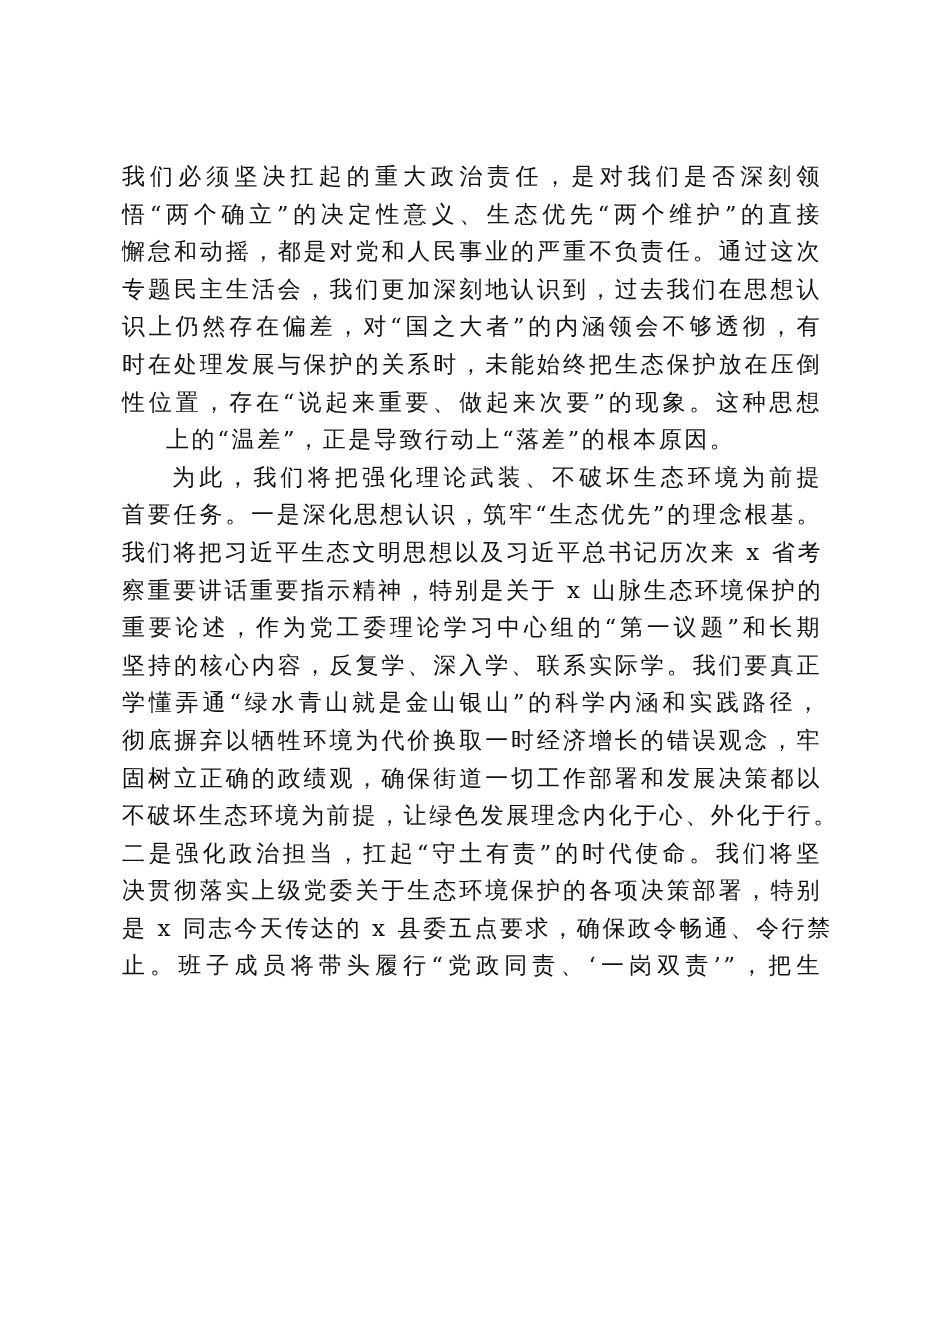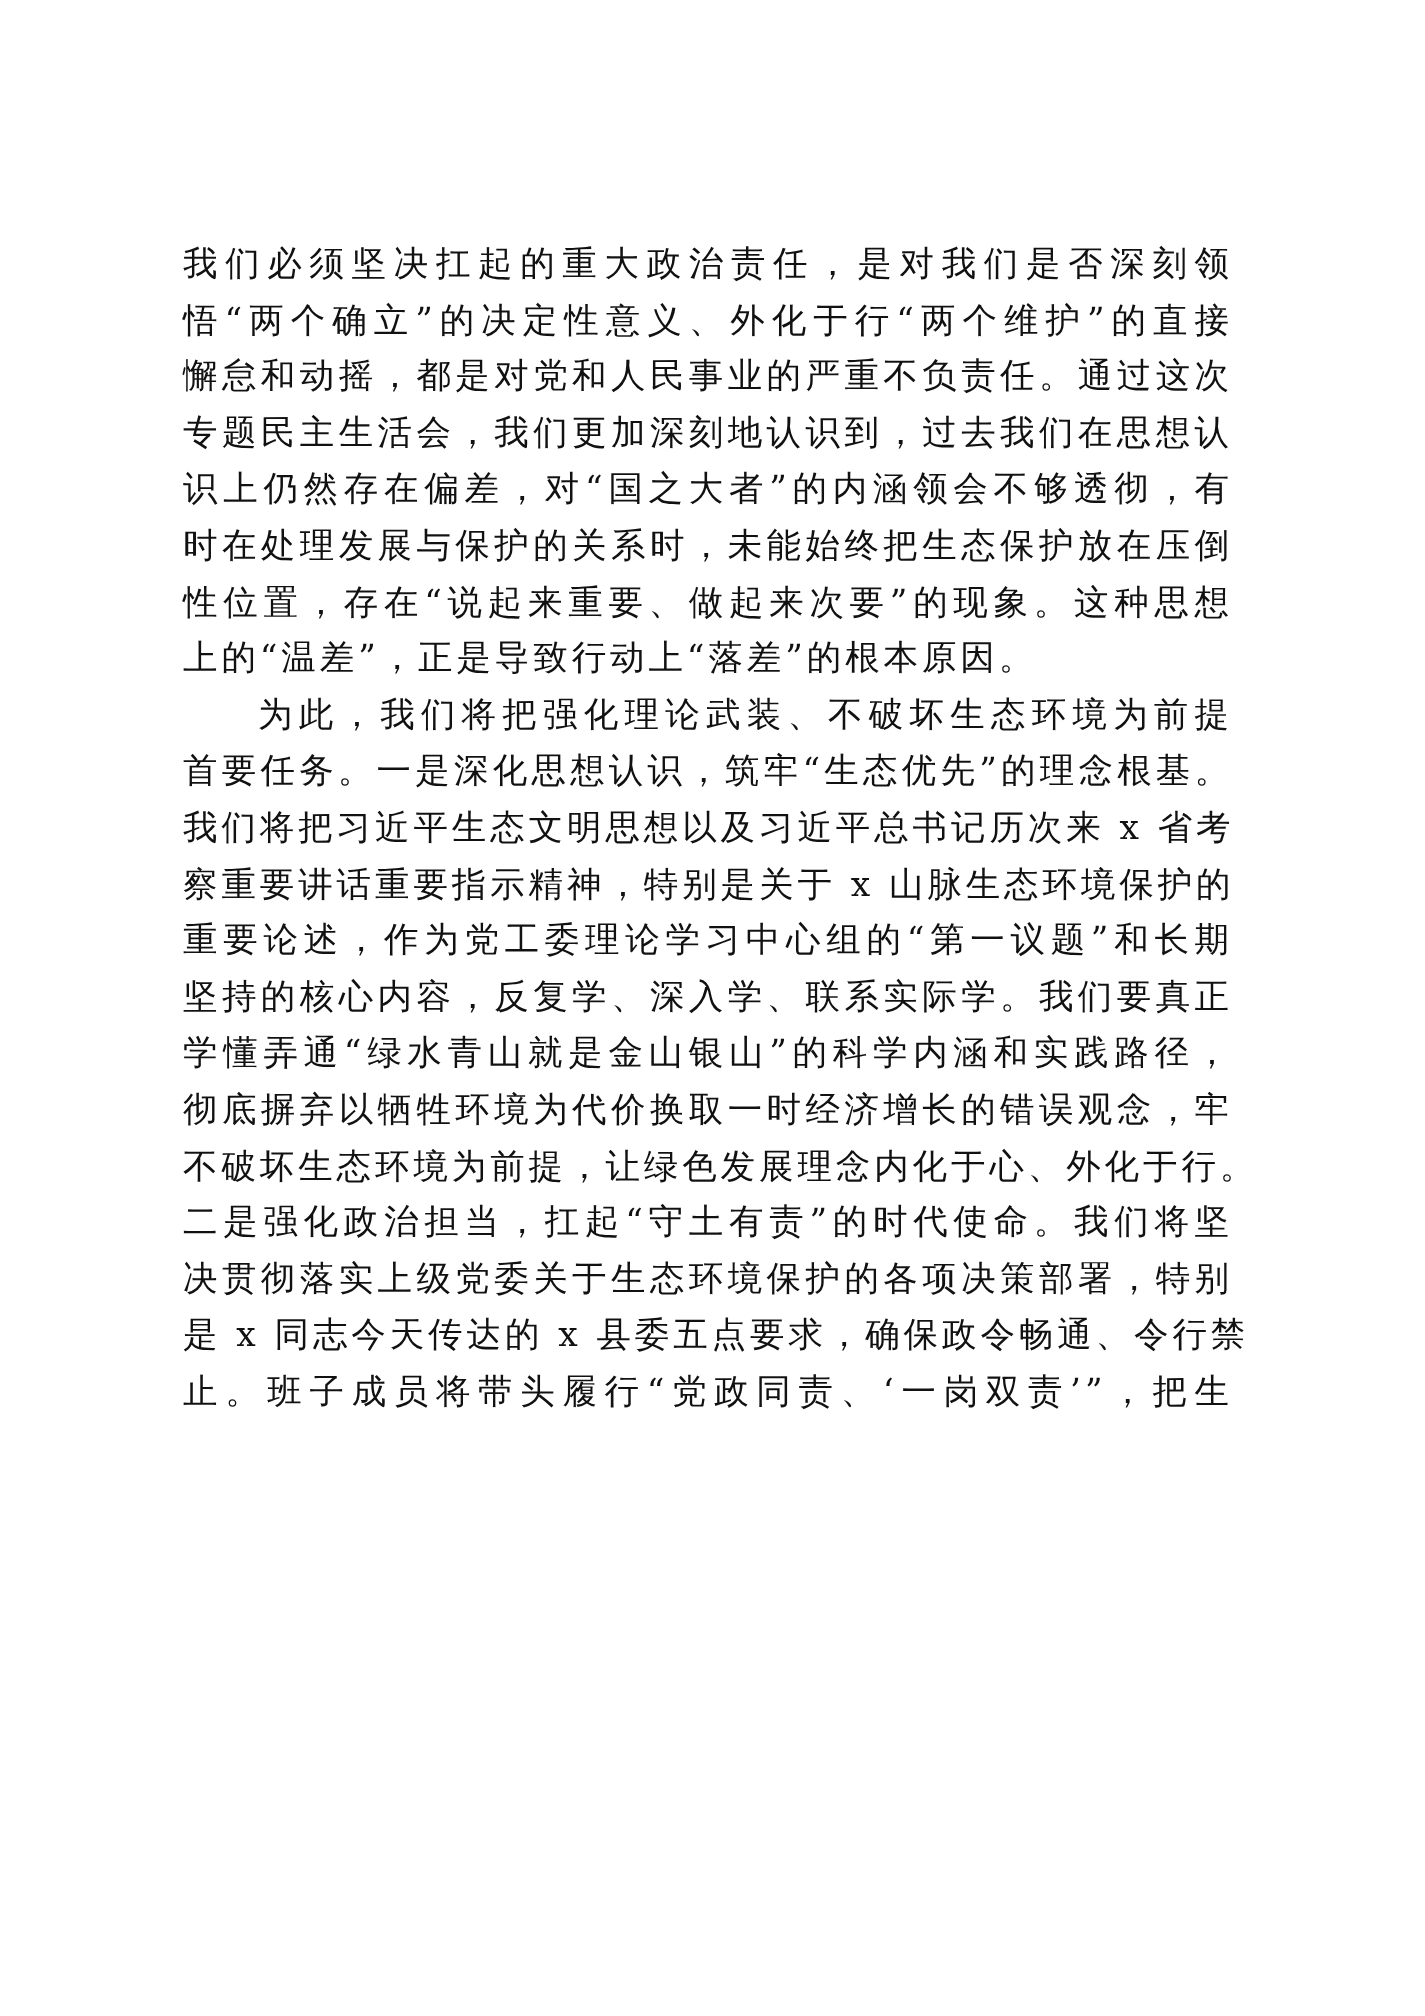--- a/index.html
+++ b/index.html
@@ -33,51 +33,53 @@
     height: 37.6px;
     line-height: 37.6px;
     font-size: 23px;
     white-space: nowrap;
     letter-spacing: 2.6px;
     text-align: justify;
     text-align-last: justify;
   }
   .line.last {
     text-align-last: left;
+    margin-left: 44px;
   }
   .line.indent {
     padding-left: 50px;
   }
 </style>
 </head>
 <body>
 
 <div class="page">
   <div class="body-text">
 
     <div>
       <div class="line">我们必须坚决扛起的重大政治责任，是对我们是否深刻领</div>
-      <div class="line">悟“两个确立”的决定性意义、外化于行“两个维护”的直接</div>
+      <div class="line">悟“两个确立”的决定性意义、生态优先“两个维护”的直接</div>
       <div class="line">懈怠和动摇，都是对党和人民事业的严重不负责任。通过这次</div>
       <div class="line">专题民主生活会，我们更加深刻地认识到，过去我们在思想认</div>
       <div class="line">识上仍然存在偏差，对“国之大者”的内涵领会不够透彻，有</div>
       <div class="line">时在处理发展与保护的关系时，未能始终把生态保护放在压倒</div>
       <div class="line">性位置，存在“说起来重要、做起来次要”的现象。这种思想</div>
       <div class="line last">上的“温差”，正是导致行动上“落差”的根本原因。</div>
     </div>
 
     <div>
       <div class="line indent">为此，我们将把强化理论武装、不破坏生态环境为前提</div>
       <div class="line">首要任务。一是深化思想认识，筑牢“生态优先”的理念根基。</div>
       <div class="line">我们将把习近平生态文明思想以及习近平总书记历次来 x 省考</div>
       <div class="line">察重要讲话重要指示精神，特别是关于 x 山脉生态环境保护的</div>
       <div class="line">重要论述，作为党工委理论学习中心组的“第一议题”和长期</div>
       <div class="line">坚持的核心内容，反复学、深入学、联系实际学。我们要真正</div>
       <div class="line">学懂弄通“绿水青山就是金山银山”的科学内涵和实践路径，</div>
       <div class="line">彻底摒弃以牺牲环境为代价换取一时经济增长的错误观念，牢</div>
+      <div class="line">固树立正确的政绩观，确保街道一切工作部署和发展决策都以</div>
       <div class="line">不破坏生态环境为前提，让绿色发展理念内化于心、外化于行。</div>
       <div class="line">二是强化政治担当，扛起“守土有责”的时代使命。我们将坚</div>
       <div class="line">决贯彻落实上级党委关于生态环境保护的各项决策部署，特别</div>
       <div class="line">是 x 同志今天传达的 x 县委五点要求，确保政令畅通、令行禁</div>
       <div class="line">止。班子成员将带头履行“党政同责、‘一岗双责’”，把生</div>
     </div>
 
   </div>
 </div>
 

